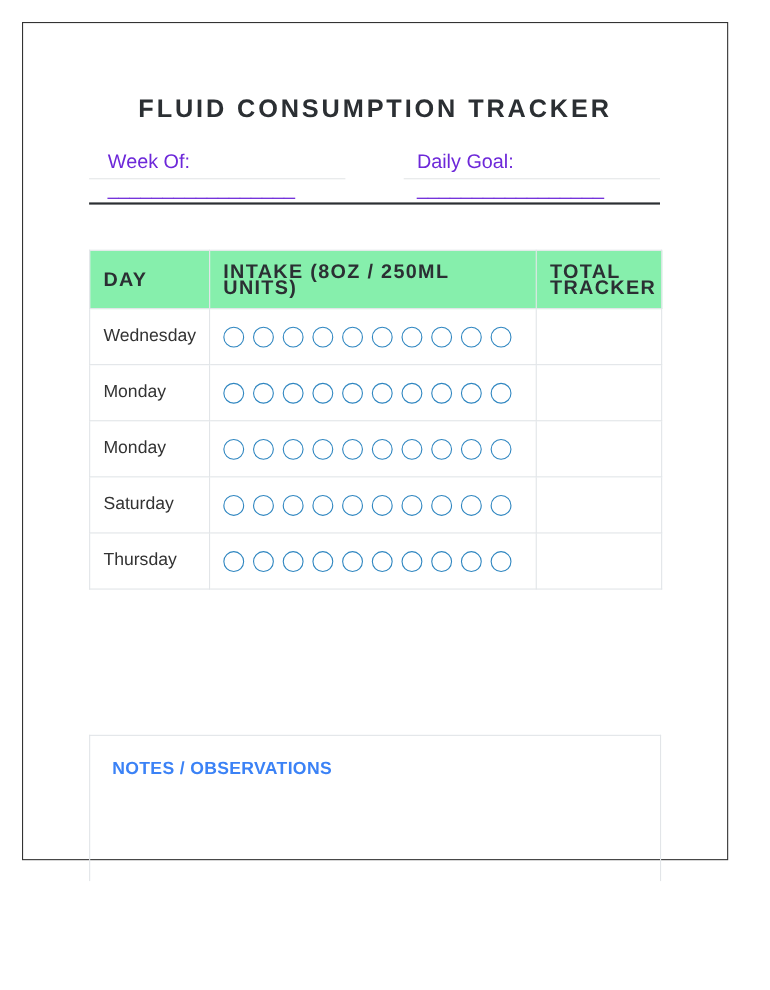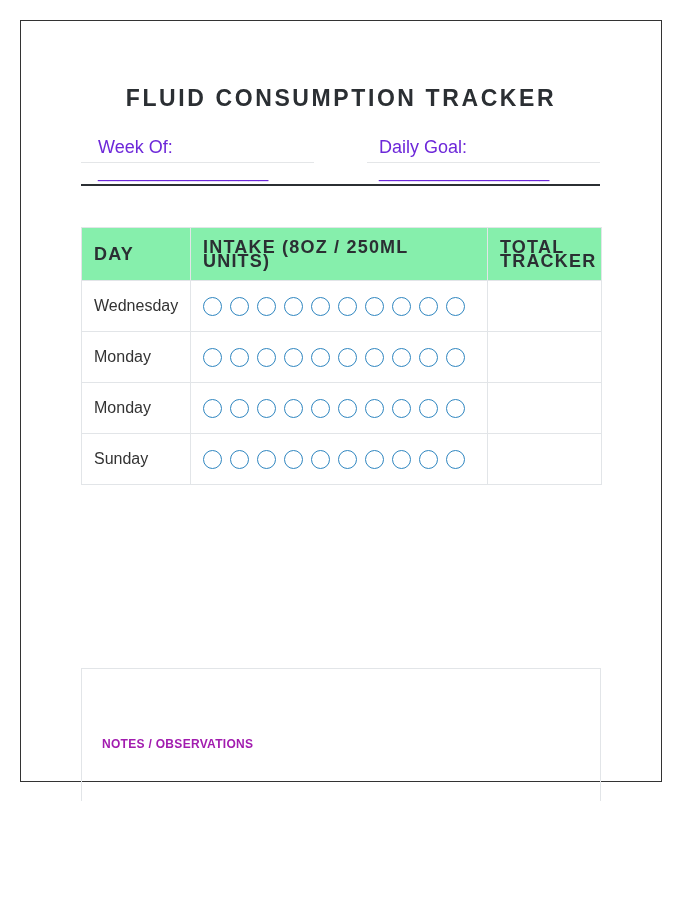--- a/index.html
+++ b/index.html
@@ -24,22 +24,22 @@
   table.tracker td { height: 50px; font-size: 16px; color: #333; }
   col.c-day { width: 109px; }
   col.c-intake { width: 297px; }
   col.c-total { width: 114px; }
   .circles { display: flex; gap: 8px; align-items: center; }
   .circle { width: 17px; height: 17px; border: 1.5px solid #2f86c0; border-radius: 50%;
             box-sizing: content-box; flex: 0 0 auto; cursor: pointer; }
 
   .notes { position: absolute; left: 81px; top: 668px; width: 518px; height: 160px;
            border: 1px solid #e2e5e8; border-bottom: none; box-sizing: content-box; }
-  .notes-label { position: absolute; left: 20px; top: 22px; font-size: 12px; font-weight: bold;
-                 color: #a21caf; letter-spacing: 0.3px; margin-top: 46px; }
+  .notes-label { position: absolute; left: 20px; top: 22px; font-size: 16px; font-weight: bold;
+                 color: #3b82f6; letter-spacing: 0.3px; }
   .notes-area { position: absolute; left: 20px; top: 45px; right: 20px; bottom: 0; }
   .bottom-mask { position: absolute; left: 0; top: 801px; width: 700px; height: 99px; background: #fff; }
 </style>
 </head>
 <body>
 
 <div class="page-frame"></div>
 
 <h1 class="title">FLUID CONSUMPTION TRACKER</h1>
 
@@ -116,21 +116,39 @@
             <span class="circle" style="border-color: rgb(47, 134, 192);"></span>
             <span class="circle" style="border-color: rgb(47, 134, 192);"></span>
             <span class="circle" style="border-color: rgb(47, 134, 192);"></span>
             <span class="circle" style="border-color: rgb(47, 134, 192);"></span>
             <span class="circle" style="border-color: rgb(47, 134, 192);"></span>
           </div>
         </td>
         <td></td>
       </tr>
       <tr>
-        <td>Sunday</td>
+        <td>Saturday</td>
+        <td>
+          <div class="circles">
+            <span class="circle" style="border-color: rgb(47, 134, 192);"></span>
+            <span class="circle" style="border-color: rgb(47, 134, 192);"></span>
+            <span class="circle" style="border-color: rgb(47, 134, 192);"></span>
+            <span class="circle" style="border-color: rgb(47, 134, 192);"></span>
+            <span class="circle" style="border-color: rgb(47, 134, 192);"></span>
+            <span class="circle" style="border-color: rgb(47, 134, 192);"></span>
+            <span class="circle" style="border-color: rgb(47, 134, 192);"></span>
+            <span class="circle" style="border-color: rgb(47, 134, 192);"></span>
+            <span class="circle" style="border-color: rgb(47, 134, 192);"></span>
+            <span class="circle" style="border-color: rgb(47, 134, 192);"></span>
+          </div>
+        </td>
+        <td></td>
+      </tr>
+      <tr>
+        <td>Thursday</td>
         <td>
           <div class="circles">
             <span class="circle" style="border-color: rgb(47, 134, 192);"></span>
             <span class="circle" style="border-color: rgb(47, 134, 192);"></span>
             <span class="circle" style="border-color: rgb(47, 134, 192);"></span>
             <span class="circle" style="border-color: rgb(47, 134, 192);"></span>
             <span class="circle" style="border-color: rgb(47, 134, 192);"></span>
             <span class="circle" style="border-color: rgb(47, 134, 192);"></span>
             <span class="circle" style="border-color: rgb(47, 134, 192);"></span>
             <span class="circle" style="border-color: rgb(47, 134, 192);"></span>

